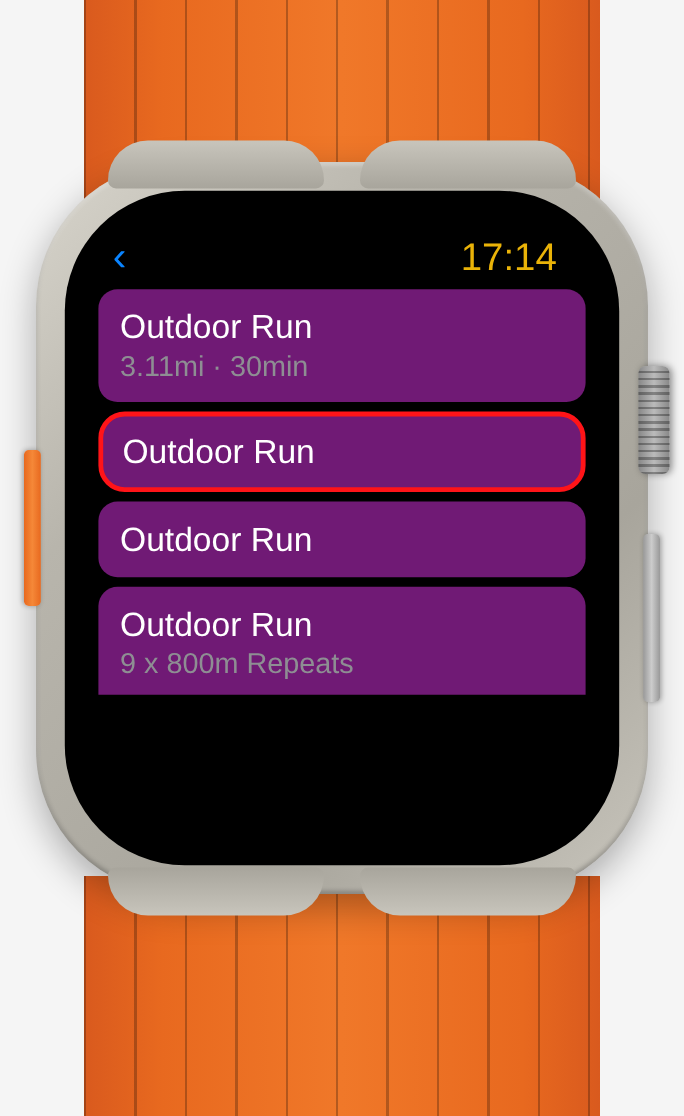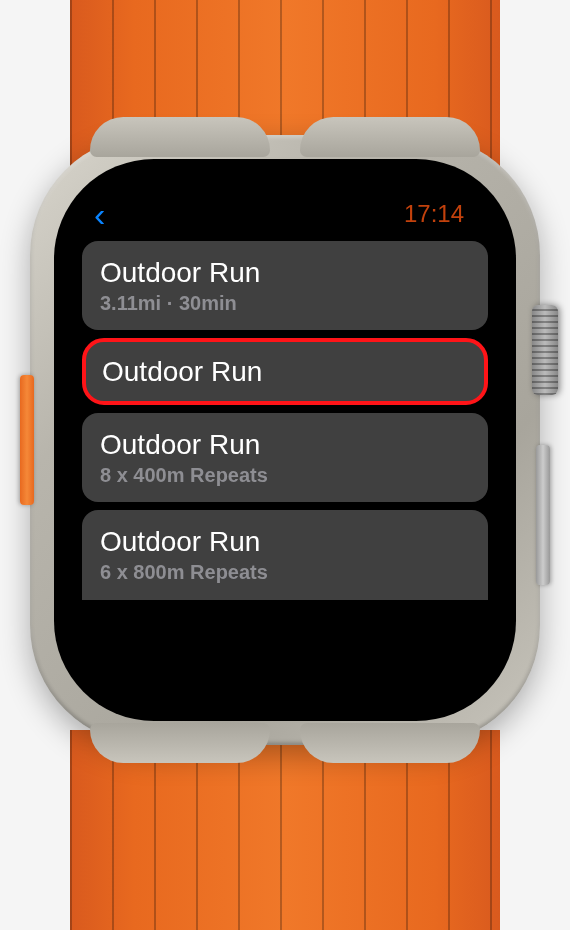--- a/index.html
+++ b/index.html
@@ -157,31 +157,31 @@
       gap: 2px;
     }
     
     .chevron-back {
       font-size: 34px;
       font-weight: 400;
       line-height: 1;
     }
     
     .time {
-      color: #c2410c;
-      font-size: 24px;
+      color: #eab308;
+      font-size: 32px;
       font-weight: 500;
     }
     
     .list {
       padding: 4px 6px 0 6px;
     }
     
     .list-item {
-      background: #404040;
+      background: #701a75;
       border-radius: 16px;
       padding: 14px 18px;
       margin-bottom: 8px;
       position: relative;
     }
     
     .list-item.highlighted {
       border: 4px solid #ff1418;
       border-radius: 22px;
       padding: 12px 16px;
@@ -189,22 +189,22 @@
     
     .item-title {
       color: #fff;
       font-size: 28px;
       font-weight: 400;
       line-height: 1.25;
     }
     
     .item-subtitle {
       color: #8e8e93;
-      font-size: 20px;
-      font-weight: 700;
+      font-size: 24px;
+      font-weight: 400;
       line-height: 1.3;
     }
     
     .list-item.cutoff {
       overflow: hidden;
       border-bottom-left-radius: 0;
       border-bottom-right-radius: 0;
       height: 90px;
     }
     
@@ -257,26 +257,25 @@
             <div class="item-title">Outdoor Run</div>
             <div class="item-subtitle">3.11mi · 30min</div>
           </div>
 
           <div class="list-item highlighted">
             <div class="item-title">Outdoor Run</div>
           </div>
 
           <div class="list-item">
             <div class="item-title">Outdoor Run</div>
-            <div class="item-subtitle">8 x 400m Repeats</div>
           </div>
 
           <div class="list-item cutoff">
             <div class="item-title">Outdoor Run</div>
-            <div class="item-subtitle">6 x 800m Repeats</div>
+            <div class="item-subtitle">9 x 800m Repeats</div>
           </div>
 
         </div>
 
       </div>
     </div>
   </div>
 </div>
 
 </body></html>

